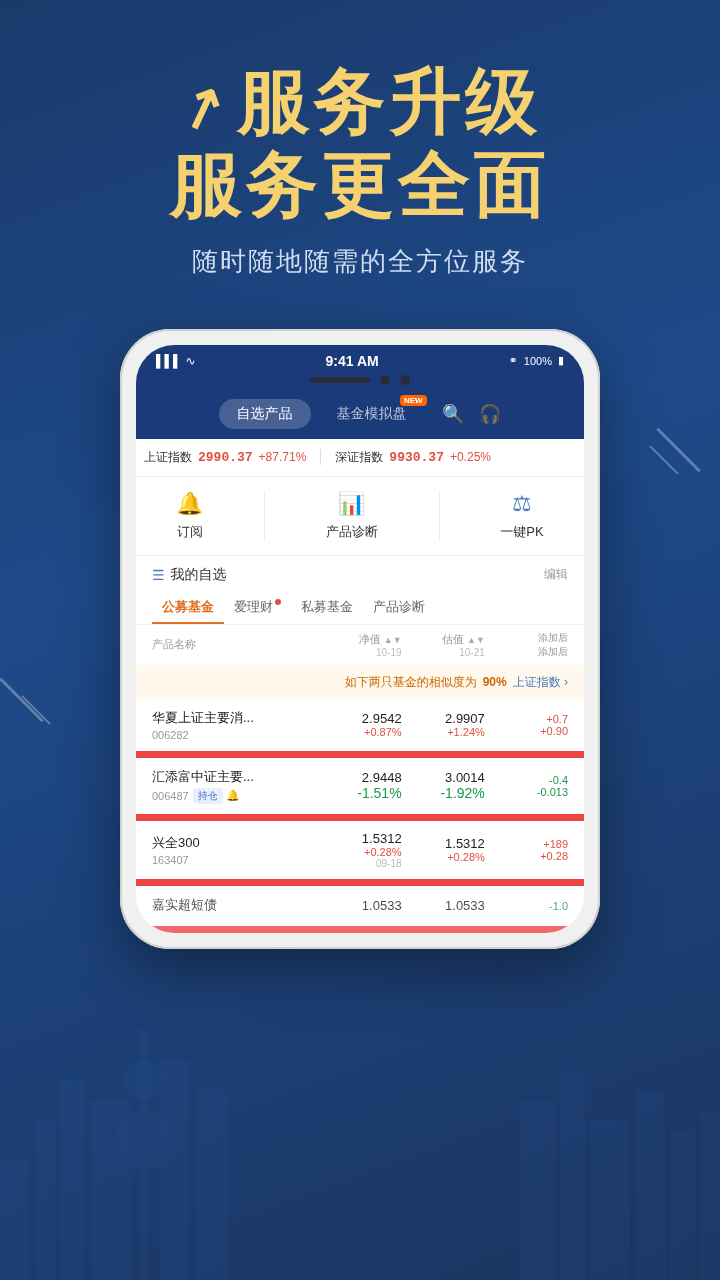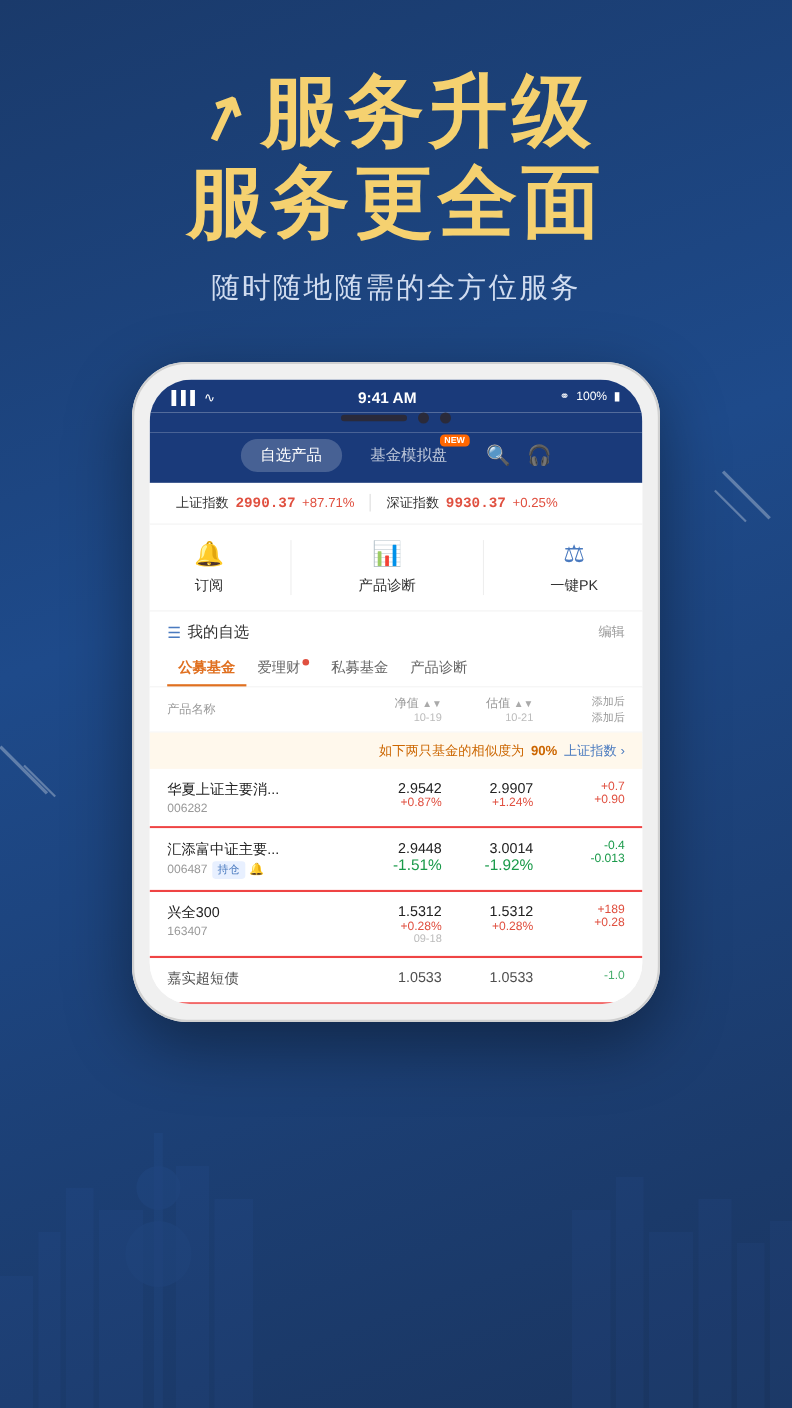--- a/index.html
+++ b/index.html
@@ -157,21 +157,21 @@
       color: #fff;
       font-size: 18px;
       cursor: pointer;
     }
 
     
     .market-ticker {
       background: #fff;
       display: flex;
       align-items: center;
-      padding: 10px 24px;
+      padding: 10px 8px;
       font-size: 13px;
       border-bottom: 1px solid #f0f0f0;
     }
 
     .market-item {
       display: flex;
       align-items: center;
       gap: 6px;
     }
 
@@ -305,23 +305,23 @@
       justify-content: flex-end;
     }
 
     .sim-highlight { font-weight: 700; }
     .sim-link { color: #4a7abf; font-size: 12px; }
 
     
     .fund-row {
       background: #fff;
       display: flex;
-      align-items: flex-start;
+      align-items: center;
       padding: 10px 16px;
-      border-bottom: 2px solid #ef4444;
+      border-bottom: 7px solid #ef4444;
     }
 
     .fund-info { flex: 2; }
     .fund-name { font-size: 13px; color: #222; font-weight: 500; }
     .fund-code { font-size: 11px; color: #999; margin-top: 2px; display: flex; align-items: center; gap: 4px; }
     .fund-tag {
       background: #e8f0ff;
       color: #4a7abf;
       font-size: 10px;
       padding: 1px 5px;

